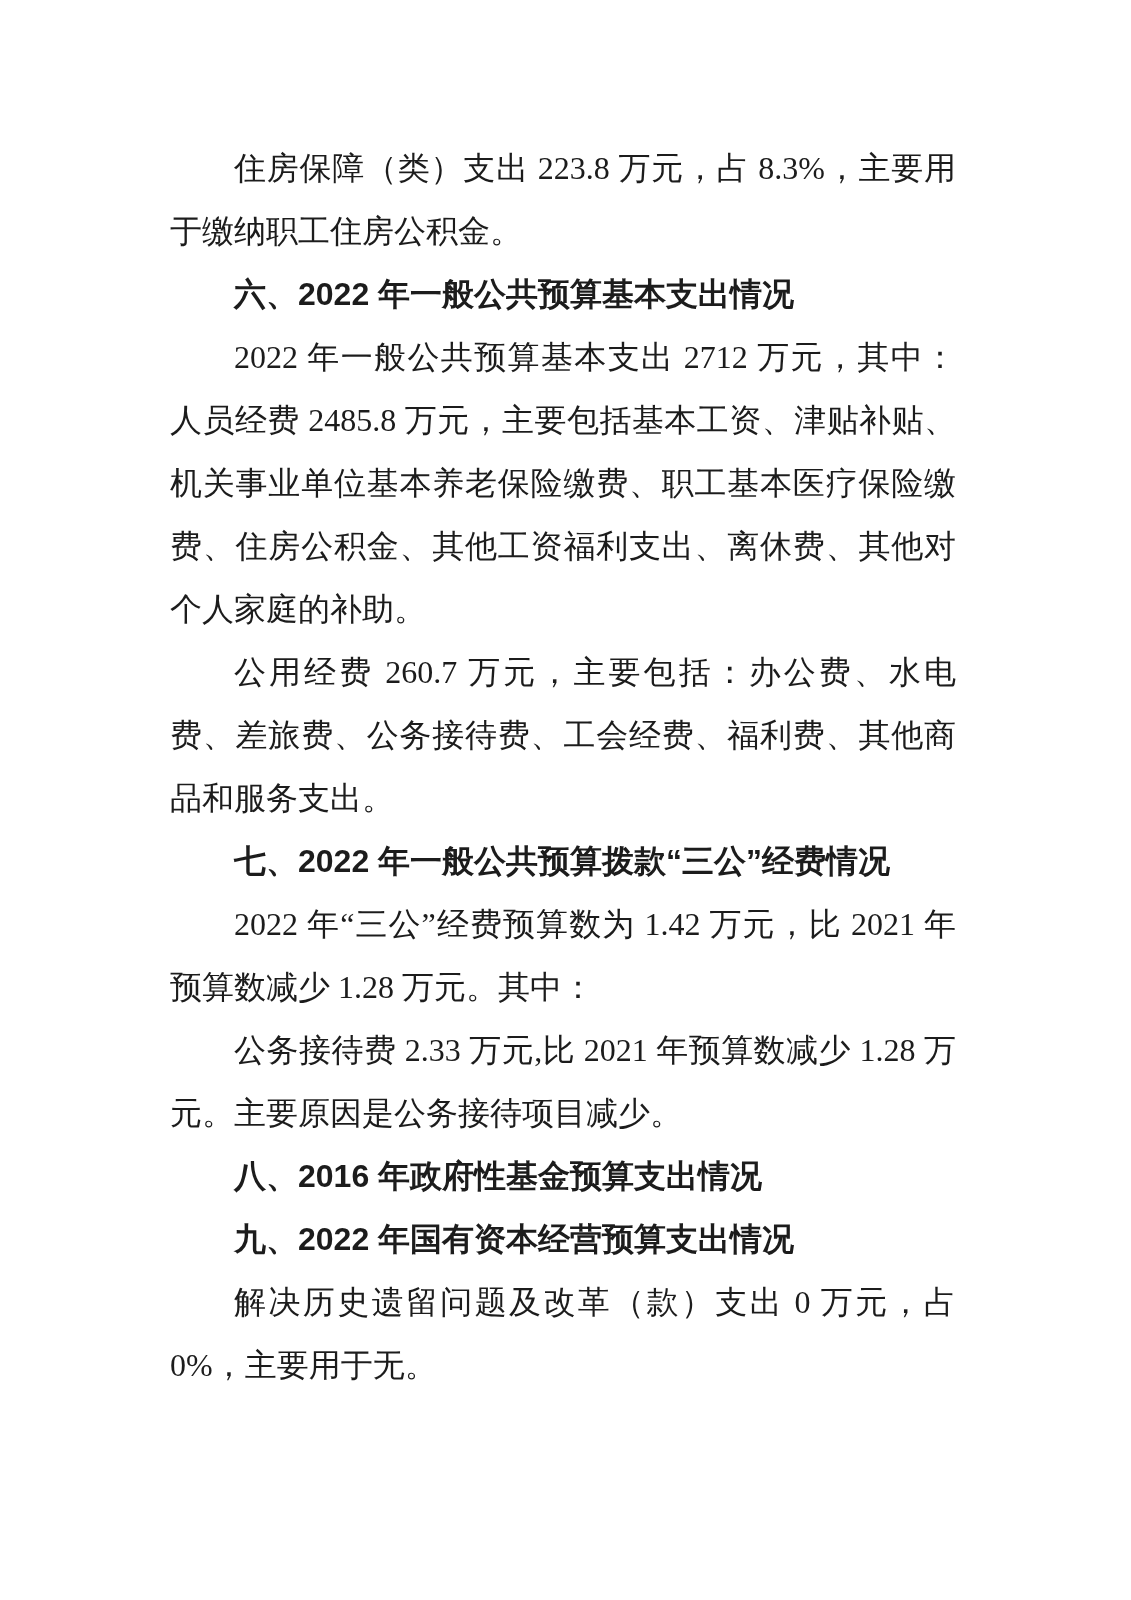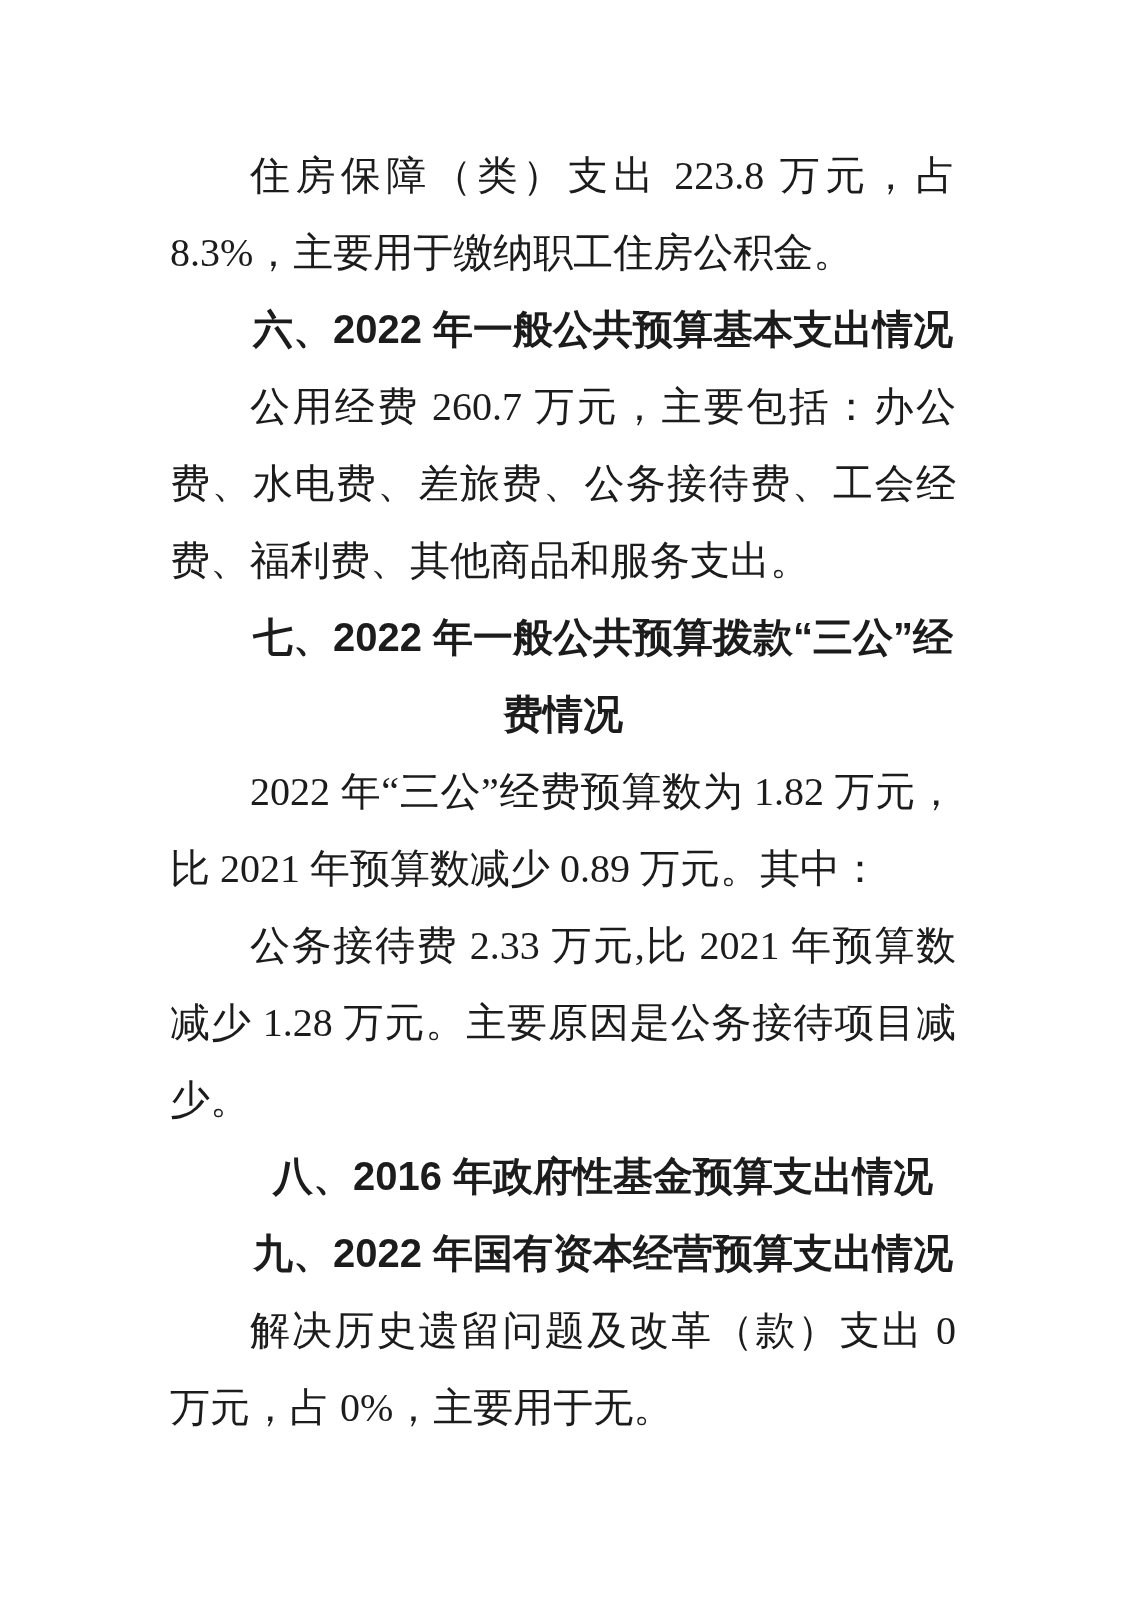--- a/index.html
+++ b/index.html
@@ -22,39 +22,40 @@
     font-family: "Liberation Serif", "DejaVu Serif", serif;
     font-size: 30px;
     line-height: 59px;
     text-align: justify;
     text-justify: inter-character;
   }
   .doc p, .doc h2 {
     margin: 0;
     padding: 0;
     text-indent: 2em;
-    font-size: 40px;
-    line-height: 77px;
+    font-size: 32px;
+    line-height: 63px;
   }
   .body-para {
     font-family: "Liberation Serif", "DejaVu Serif", serif;
     font-weight: normal;
   }
   .heading-para {
     font-family: "Liberation Sans", "DejaVu Sans", sans-serif;
     font-weight: bold;
-    text-align: center;
+    text-align: left;
   }
 </style>
 </head>
 <body>
 
 <main class="doc">
   <p class="body-para">住房保障（类）支出 223.8 万元，占 8.3%，主要用于缴纳职工住房公积金。</p>
   <h2 class="heading-para">六、2022 年一般公共预算基本支出情况</h2>
+  <p class="body-para">2022 年一般公共预算基本支出 2712 万元，其中：人员经费 2485.8 万元，主要包括基本工资、津贴补贴、机关事业单位基本养老保险缴费、职工基本医疗保险缴费、住房公积金、其他工资福利支出、离休费、其他对个人家庭的补助。</p>
   <p class="body-para">公用经费 260.7 万元，主要包括：办公费、水电费、差旅费、公务接待费、工会经费、福利费、其他商品和服务支出。</p>
   <h2 class="heading-para">七、2022 年一般公共预算拨款“三公”经费情况</h2>
-  <p class="body-para">2022 年“三公”经费预算数为 1.82 万元，比 2021 年预算数减少 0.89 万元。其中：</p>
+  <p class="body-para">2022 年“三公”经费预算数为 1.42 万元，比 2021 年预算数减少 1.28 万元。其中：</p>
   <p class="body-para">公务接待费 2.33 万元,比 2021 年预算数减少 1.28 万元。主要原因是公务接待项目减少。</p>
   <h2 class="heading-para">八、2016 年政府性基金预算支出情况</h2>
   <h2 class="heading-para">九、2022 年国有资本经营预算支出情况</h2>
   <p class="body-para">解决历史遗留问题及改革（款）支出 0 万元，占 0%，主要用于无。</p>
 </main>
 
 </body></html>

